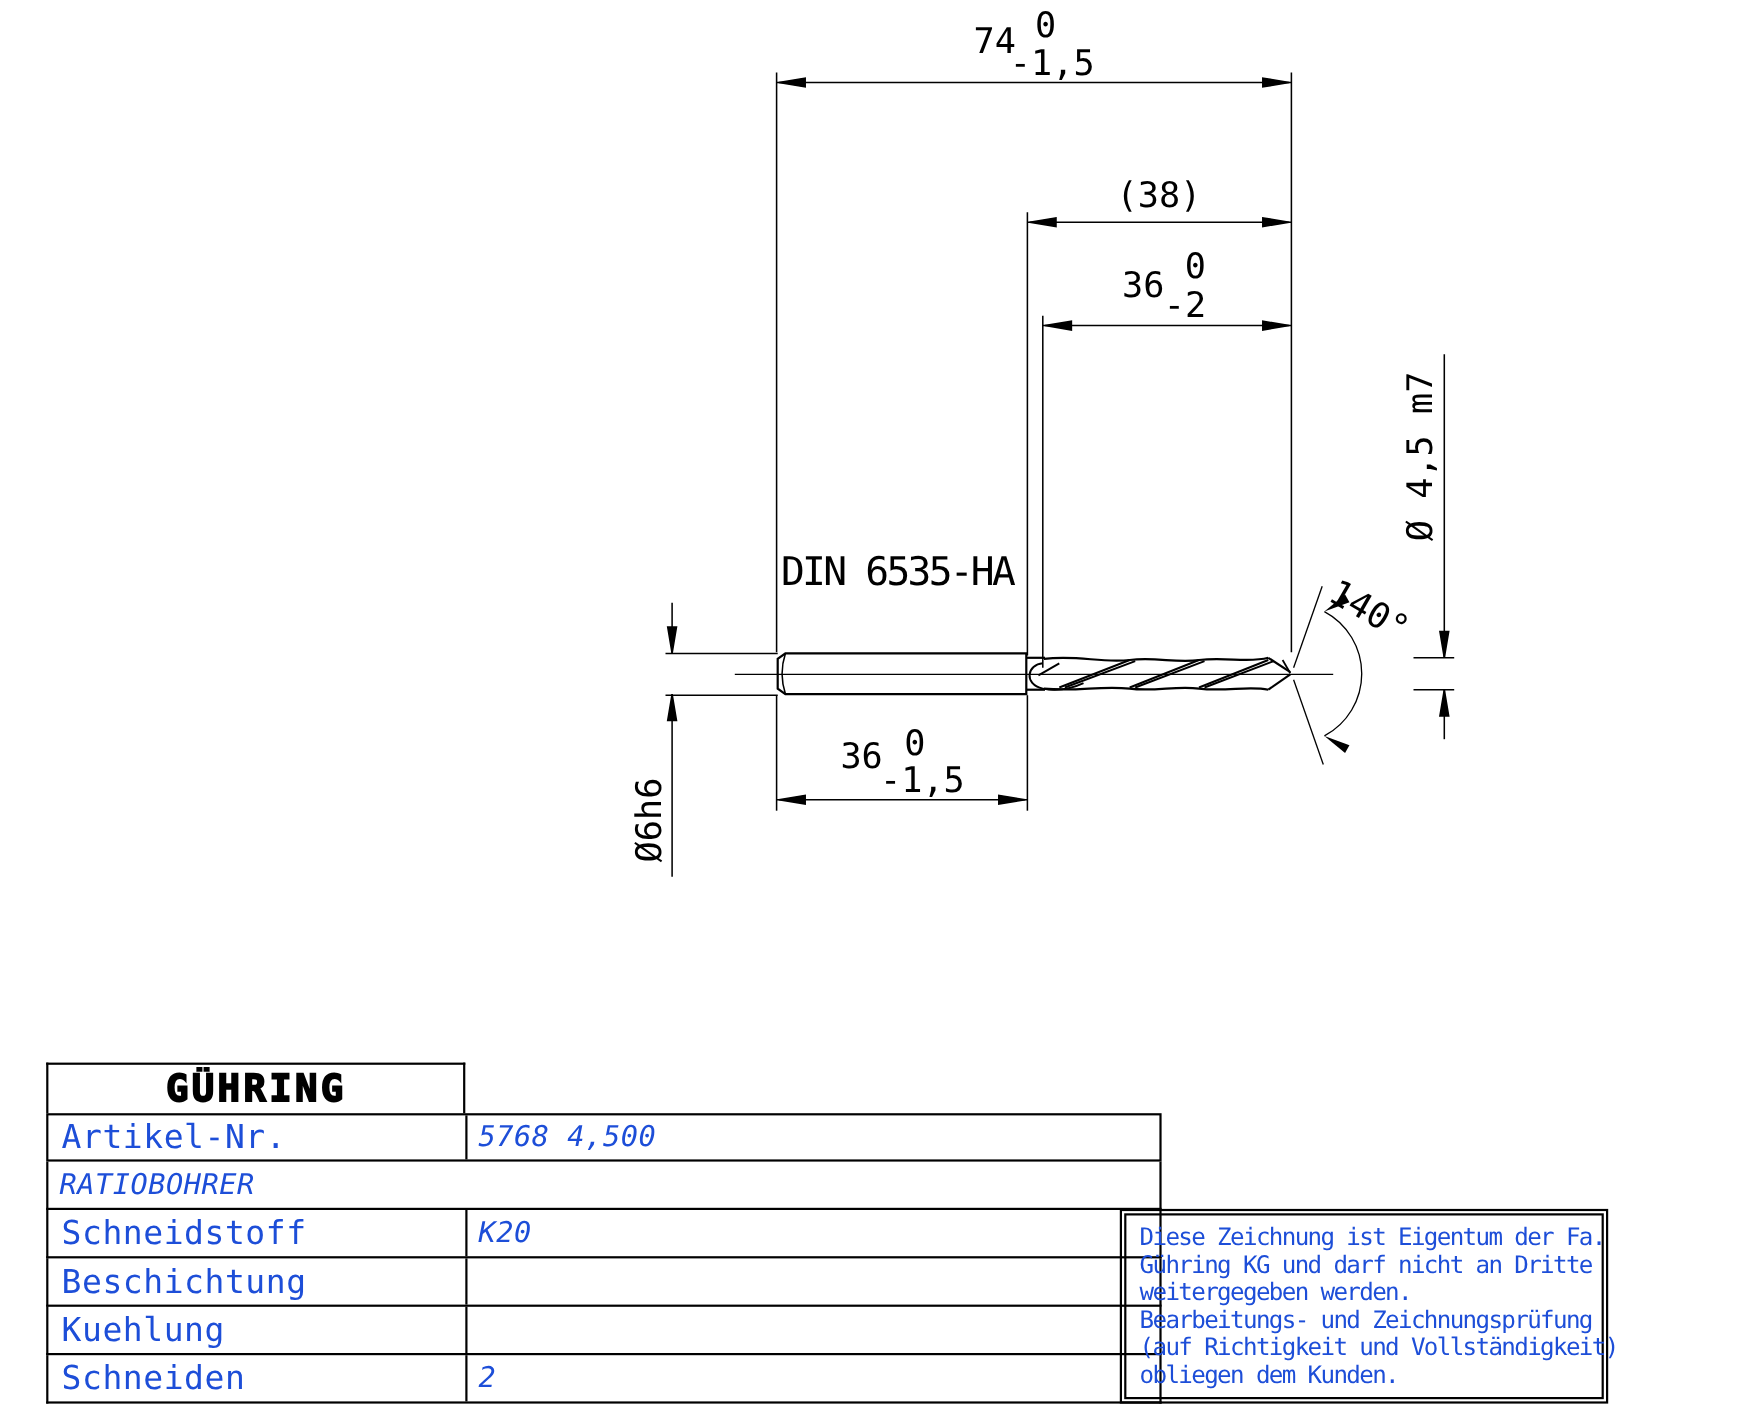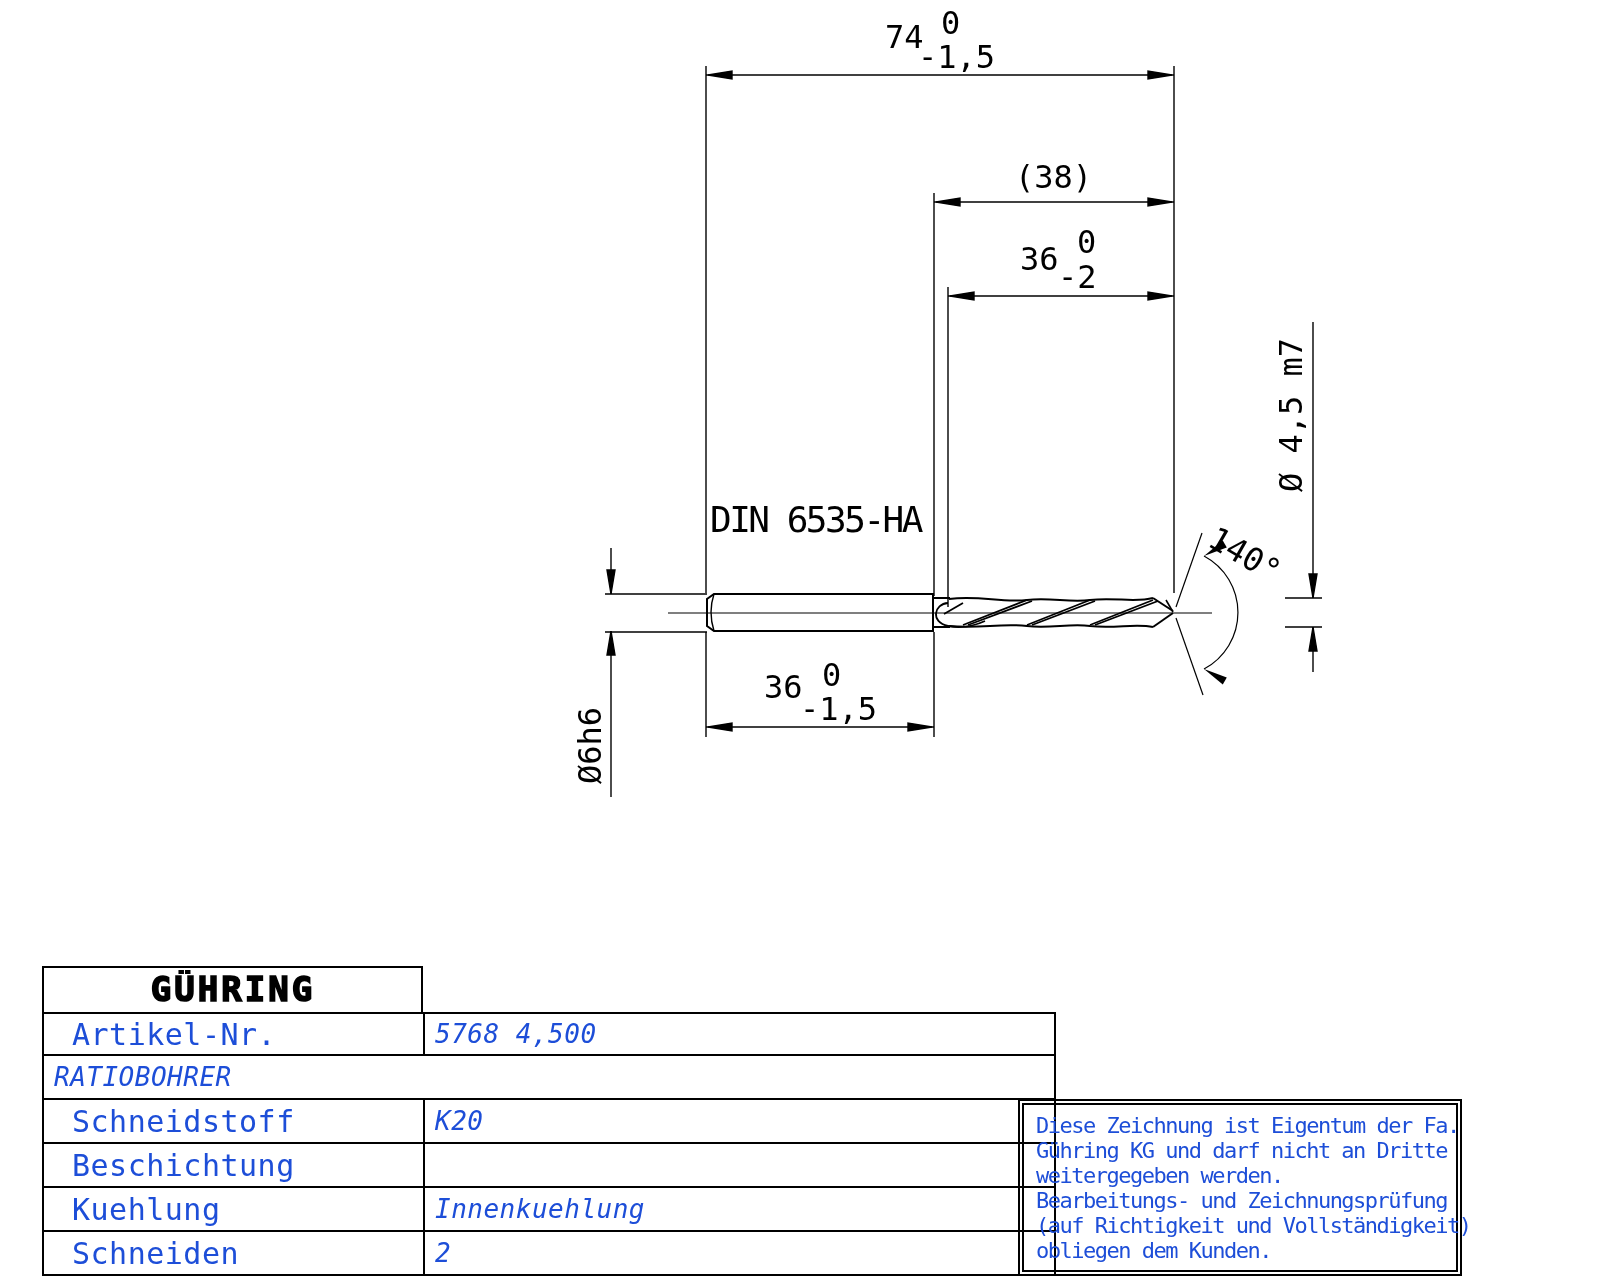--- a/index.html
+++ b/index.html
@@ -9,21 +9,21 @@
   .drawing{position:absolute;left:0;top:0;}
 
   
   .spec-table{position:absolute;left:2px;top:966px;width:1014px;box-sizing:border-box;margin-left:40px;}
   .logo-row{box-sizing:border-box;width:381px;height:46px;border:2px solid #000;border-bottom:none;
             display:flex;align-items:center;justify-content:center;}
   .t-row{box-sizing:border-box;display:flex;width:1014px;height:44px;
          border-left:2px solid #000;border-right:2px solid #000;border-bottom:2px solid #000;}
   .t-row.first{border-top:2px solid #000;}
   .t-label{box-sizing:border-box;width:381px;border-right:2px solid #000;display:flex;align-items:center;
-           padding-left:28px;font-size:30px;letter-spacing:.5px;white-space:nowrap;}
+           padding-left:12px;font-size:30px;letter-spacing:.5px;white-space:nowrap;}
   .t-value{flex:1;display:flex;align-items:center;padding-left:10px;font-size:26px;letter-spacing:.5px;white-space:nowrap;font-style:italic;}
 
   
   .note-box{position:absolute;left:1018px;top:1099px;width:444px;height:177px;box-sizing:border-box;
             border:2px solid #000;padding:2px;}
   .note-inner{box-sizing:border-box;border:2px solid #000;width:100%;height:100%;
               padding:8px 4px 0 12px;}
   .note-line{font-size:22px;letter-spacing:-1.5px;line-height:25px;white-space:nowrap;}
 </style>
 </head>
@@ -161,21 +161,20 @@
     </div>
     <div class="t-row">
       <div class="t-label">Schneidstoff</div>
       <div class="t-value">K20</div>
     </div>
     <div class="t-row">
       <div class="t-label">Beschichtung</div>
     </div>
     <div class="t-row">
       <div class="t-label">Kuehlung</div>
-      <div class="t-value">Innenkuehlung</div>
     </div>
     <div class="t-row">
       <div class="t-label">Schneiden</div>
       <div class="t-value">2</div>
     </div>
   </div>
 
   <div class="note-box">
     <div class="note-inner">
       <div class="note-line">Diese Zeichnung ist Eigentum der Fa.</div>

